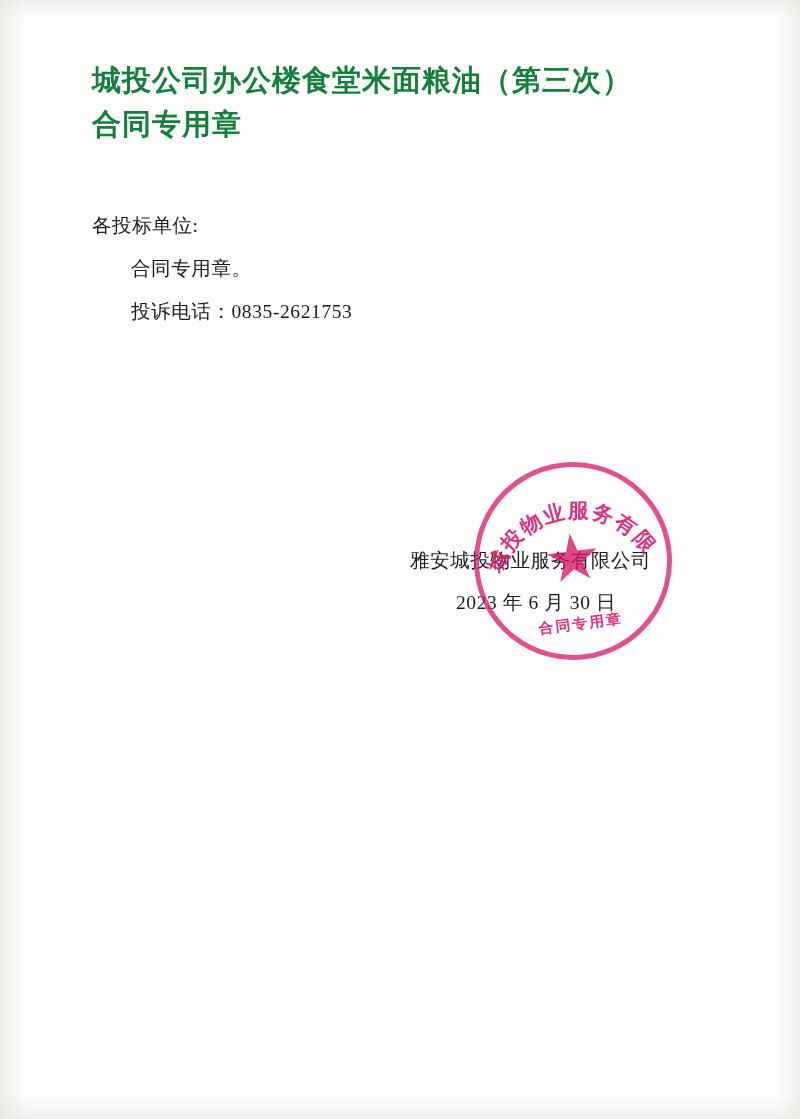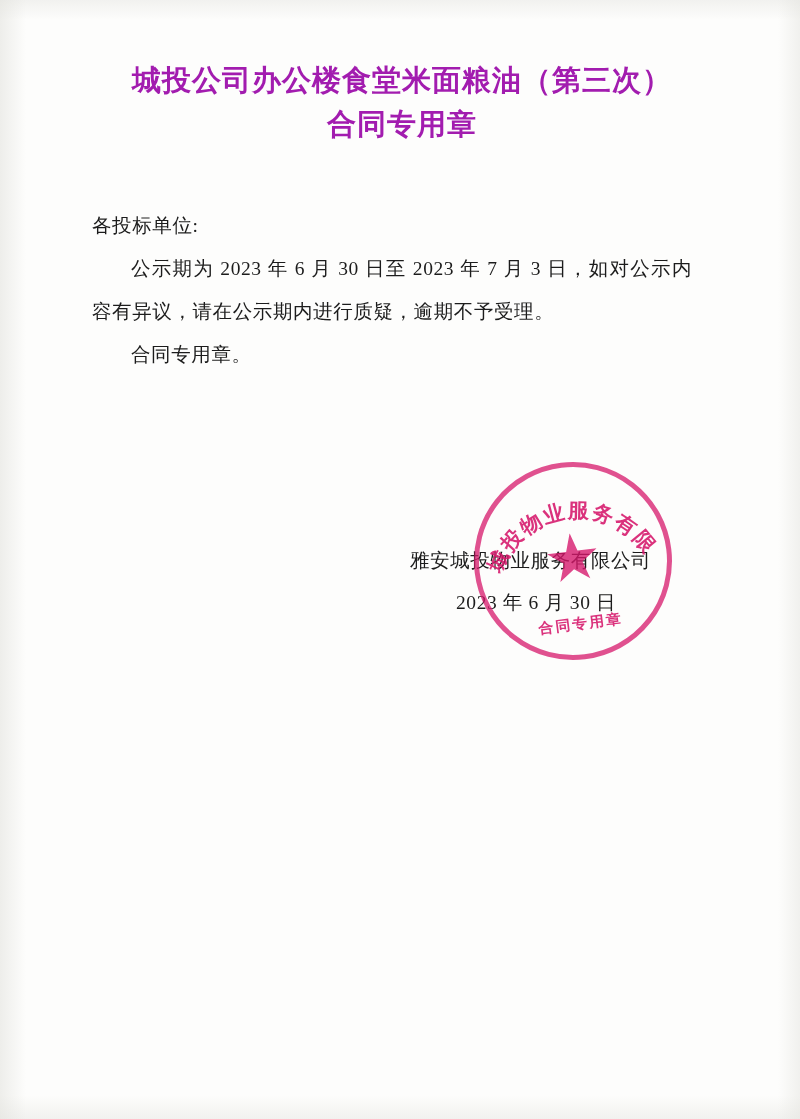--- a/index.html
+++ b/index.html
@@ -29,27 +29,27 @@
       linear-gradient(270deg, rgba(225,225,220,0.45) 0px, rgba(255,255,255,0) 22px),
       linear-gradient(180deg, rgba(230,230,226,0.5) 0px, rgba(255,255,255,0) 20px),
       linear-gradient(0deg, rgba(230,230,226,0.5) 0px, rgba(255,255,255,0) 24px);
     pointer-events: none;
   }
   .doc-title {
     position: absolute;
     top: 58px;
     left: 92px;
     width: 620px;
-    text-align: center;
+    text-align: left;
     font-family: "Liberation Serif", "DejaVu Serif", serif;
     font-weight: bold;
     font-size: 29px;
     line-height: 44px;
     letter-spacing: 1px;
-    color: #a21caf;
+    color: #15803d;
   }
   .doc-title .line2 {
     display: block;
   }
   .body-text {
     position: absolute;
     top: 204px;
     left: 92px;
     width: 600px;
     font-size: 19.5px;
@@ -138,22 +138,22 @@
 <div class="page">
   <div class="scan-tint"></div>
 
   <div class="doc-title">
     <span>城投公司办公楼食堂米面粮油（第三次）</span>
     <span class="line2">合同专用章</span>
   </div>
 
   <div class="body-text">
     <p class="p">各投标单位:</p>
-    <p class="p indent">公示期为 2023 年 6 月 30 日至 2023 年 7 月 3 日，如对公示内容有异议，请在公示期内进行质疑，逾期不予受理。</p>
     <p class="p indent">合同专用章。</p>
+    <p class="p indent">投诉电话：0835-2621753</p>
   </div>
 
   <div class="sign-block">
     <div>雅安城投物业服务有限公司</div>
     <div class="sign-date">2023 年 6 月 30 日</div>
   </div>
 
   <div class="seal">
     <div class="ring"></div>
     <svg viewBox="0 0 198 198">

